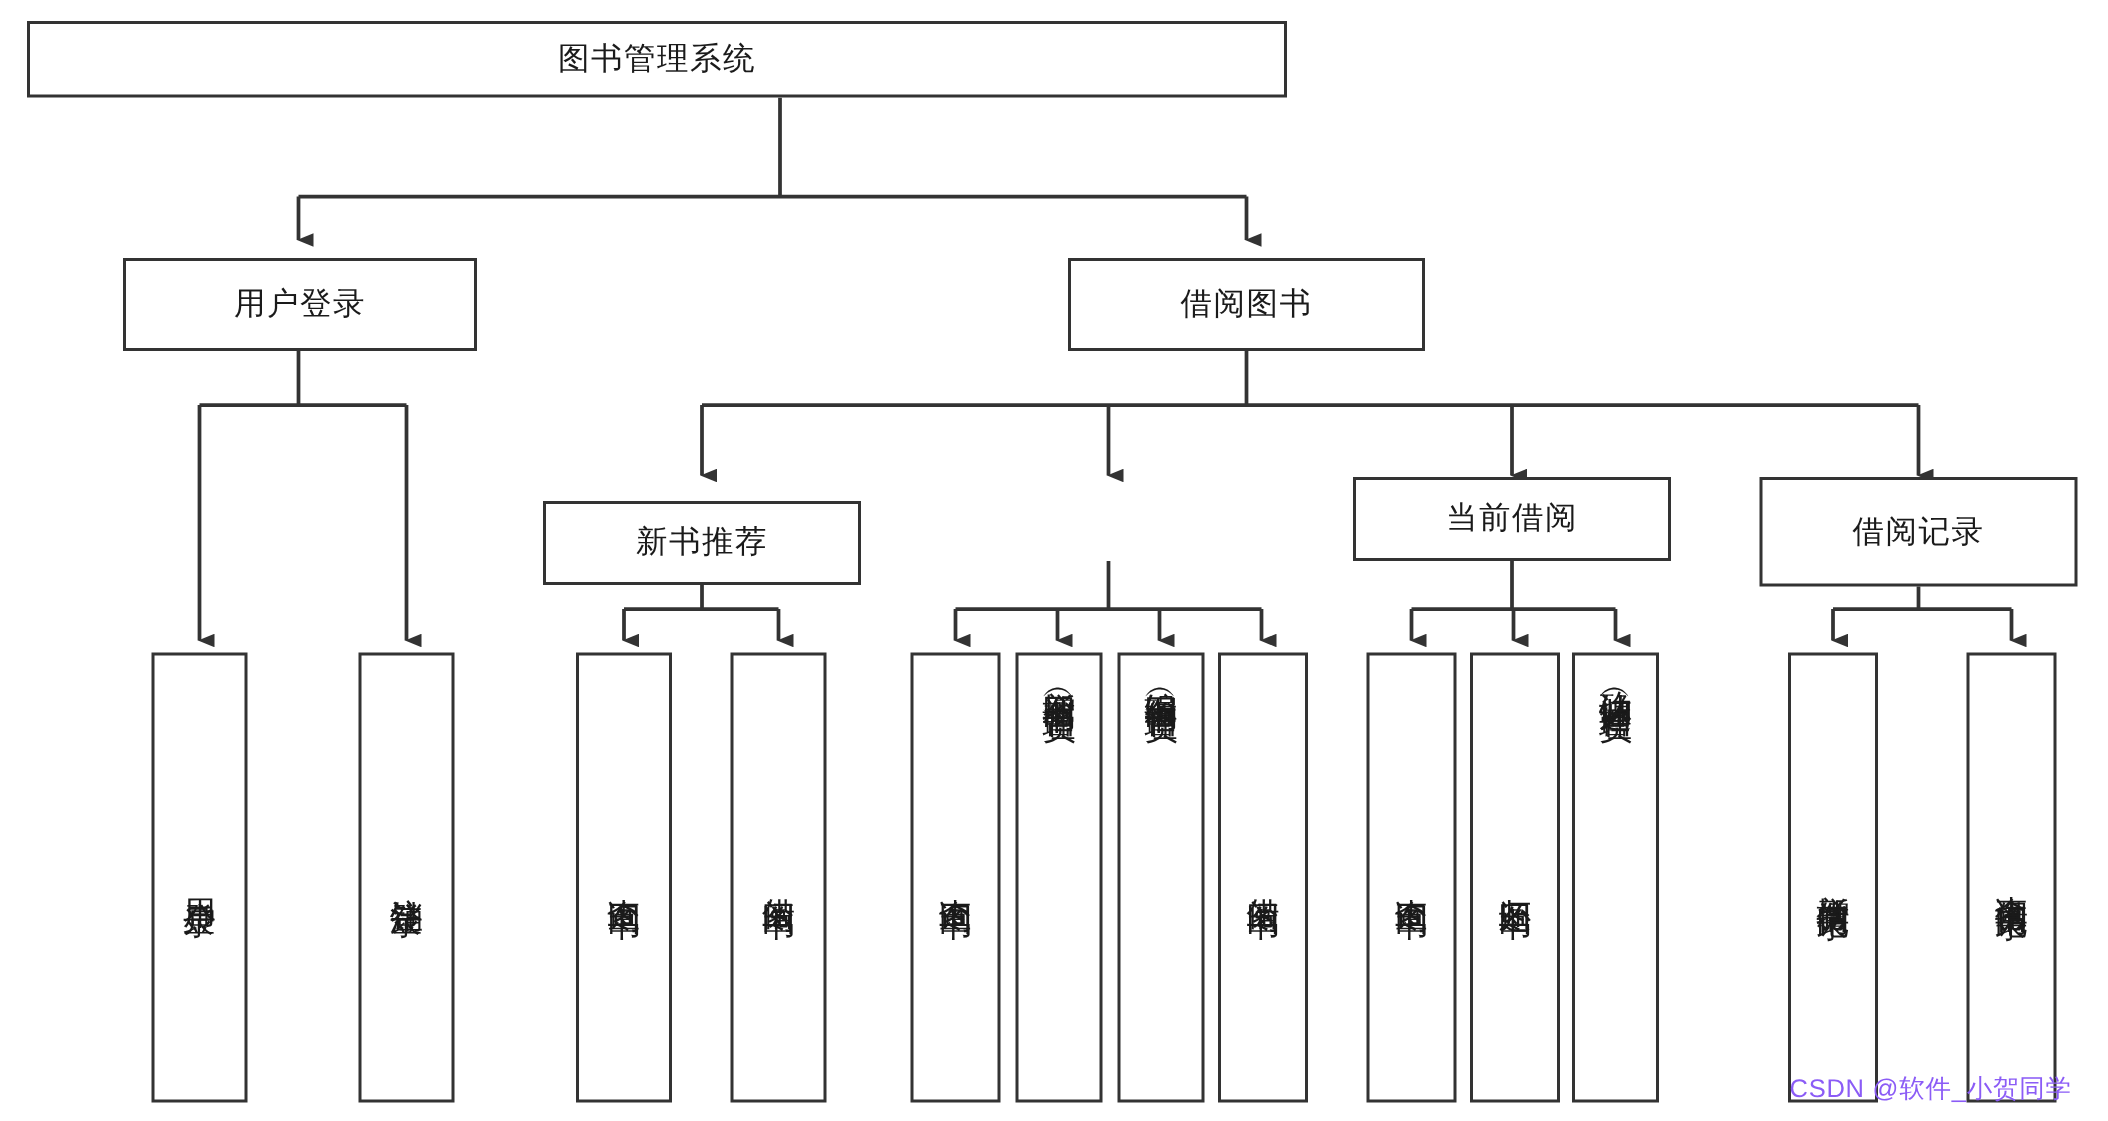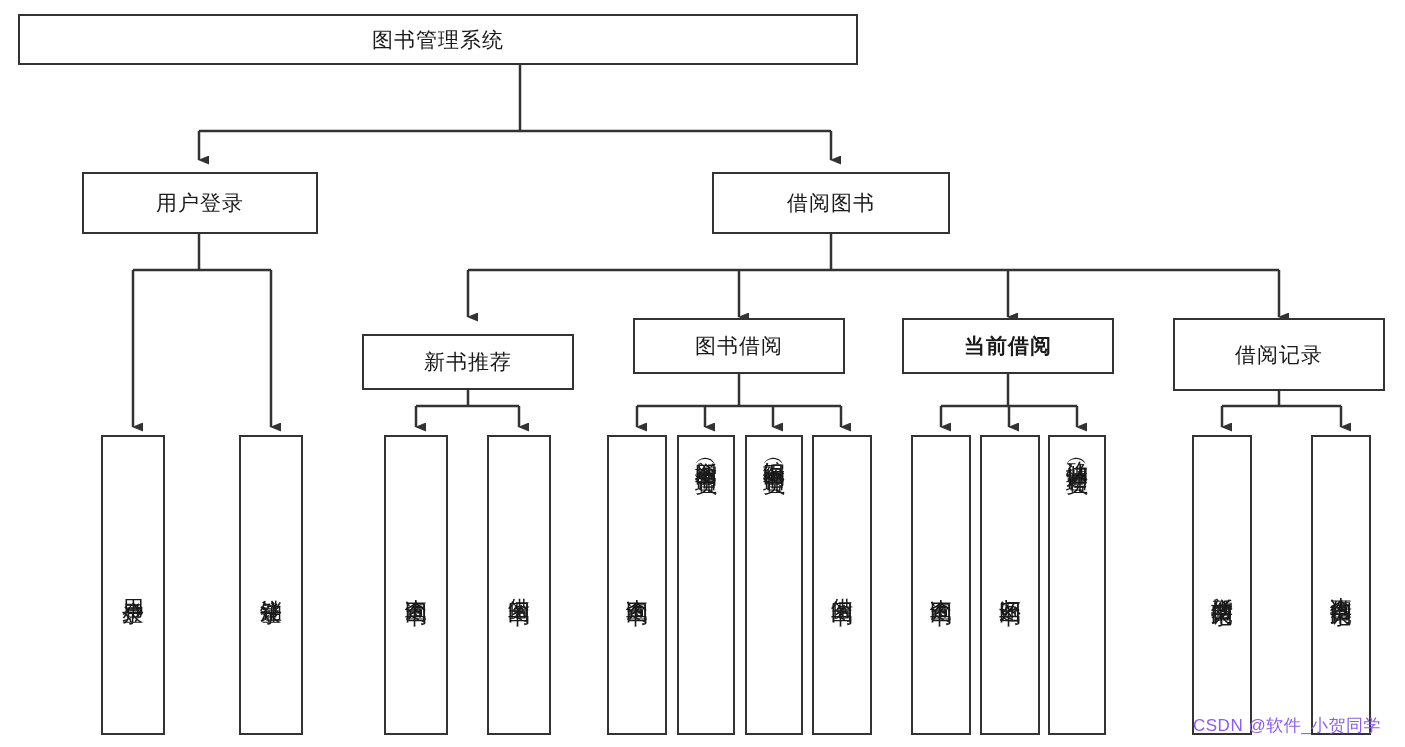--- a/index.html
+++ b/index.html
@@ -120,22 +120,21 @@
       <path d="M1341,406 L1341,427" marker-end="url(#arrowhead)"></path>
     </g>
   </svg>
 
   <div class="node horiz" style="left:18px; top:14px; width:840px; height:51px;">图书管理系统</div>
 
   <div class="node horiz" style="left:82px; top:172px; width:236px; height:62px;">用户登录</div>
   <div class="node horiz" style="left:712px; top:172px; width:238px; height:62px;">借阅图书</div>
 
   <div class="node horiz" style="left:362px; top:334px; width:212px; height:56px;">新书推荐</div>
-  <div class="node horiz" style="left:633px; top:318px; width:212px; height:56px;">图书借阅</div>
-  <div class="node horiz" style="left:902px; top:318px; width:212px; height:56px;font-weight:bold;">当前借阅</div>
+  <div class="node horiz" style="left:902px; top:318px; width:212px; height:56px;">当前借阅</div>
   <div class="node horiz" style="left:1173px; top:318px; width:212px; height:73px;">借阅记录</div>
 
   <div class="node vert" style="left:101px; top:435px; width:64px; height:300px;">用户登录</div>
   <div class="node vert" style="left:239px; top:435px; width:64px; height:300px;">注销登录</div>
 
   <div class="node vert" style="left:384px; top:435px; width:64px; height:300px;">查询图书</div>
   <div class="node vert" style="left:487px; top:435px; width:64px; height:300px;">借阅图书</div>
 
   <div class="node vert" style="left:607px; top:435px; width:60px; height:300px;">查询图书</div>
   <div class="node vert top-align" style="left:677px; top:435px; width:58px; height:300px;">新增图书（管理员）</div>

